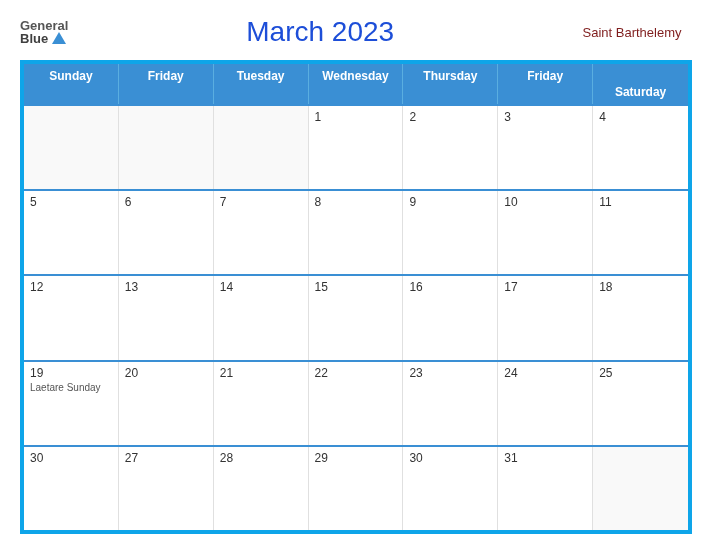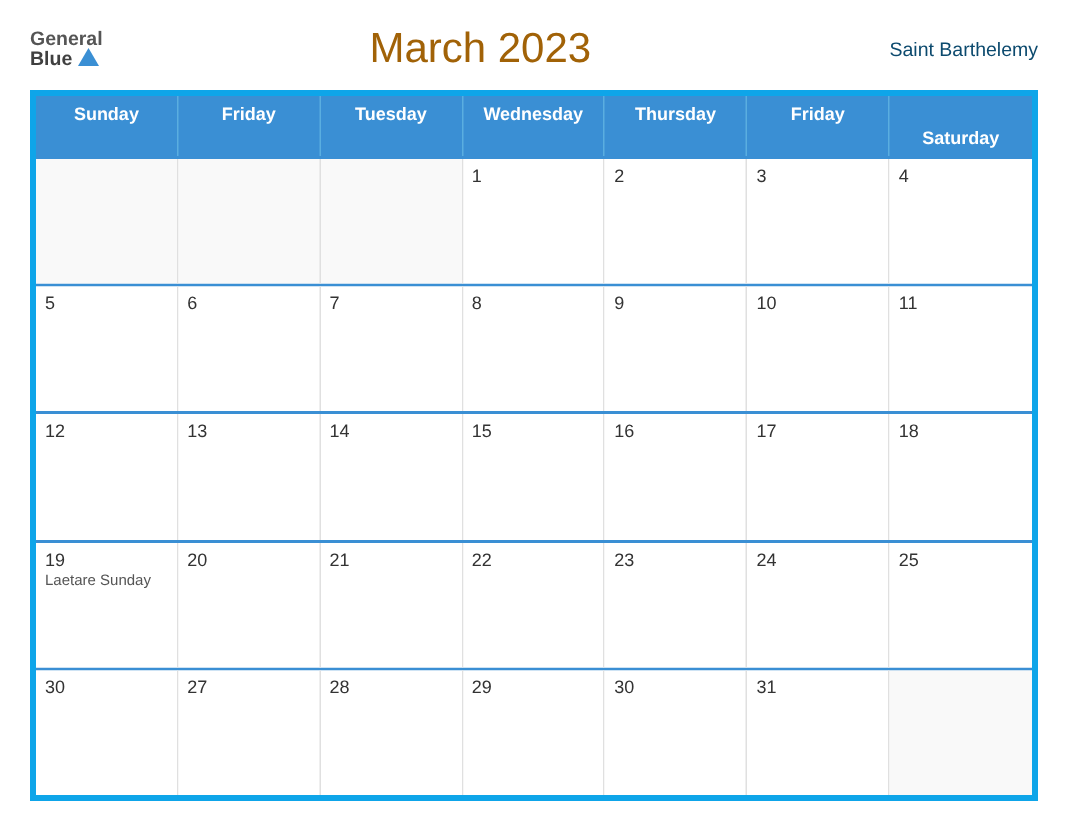--- a/index.html
+++ b/index.html
@@ -46,29 +46,29 @@
       border-left: 7px solid transparent;
       border-right: 7px solid transparent;
       border-bottom: 12px solid #3a8fd4;
       margin-left: 2px;
       margin-bottom: 2px;
     }
 
     .title {
       font-size: 28px;
       font-weight: normal;
-      color: #a16207;
+      color: #1d4ed8;
       text-align: center;
       flex: 1;
     }
 
     .region {
       font-size: 13px;
-      color: #0c4a6e;
-      text-align: right;
+      color: #7f1d1d;
+      text-align: center;
       min-width: 120px;
     }
 
     .calendar {
       flex: 1;
       display: flex;
       flex-direction: column;
       border: 4px solid #0ea5e9;
     }
 

